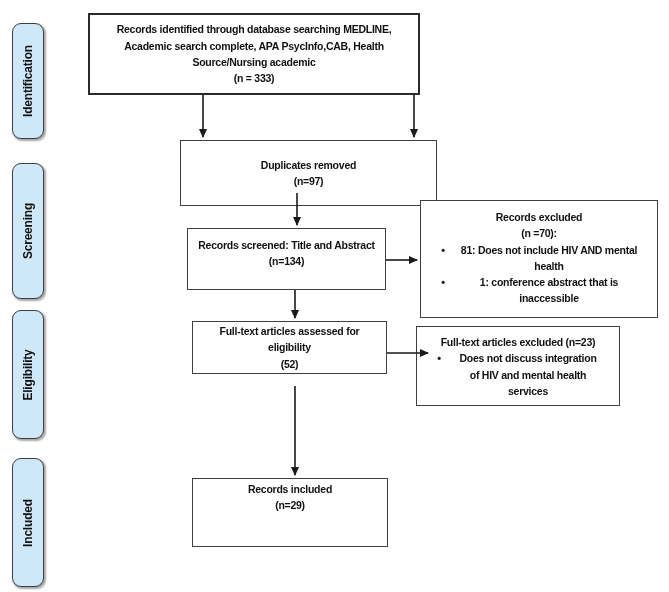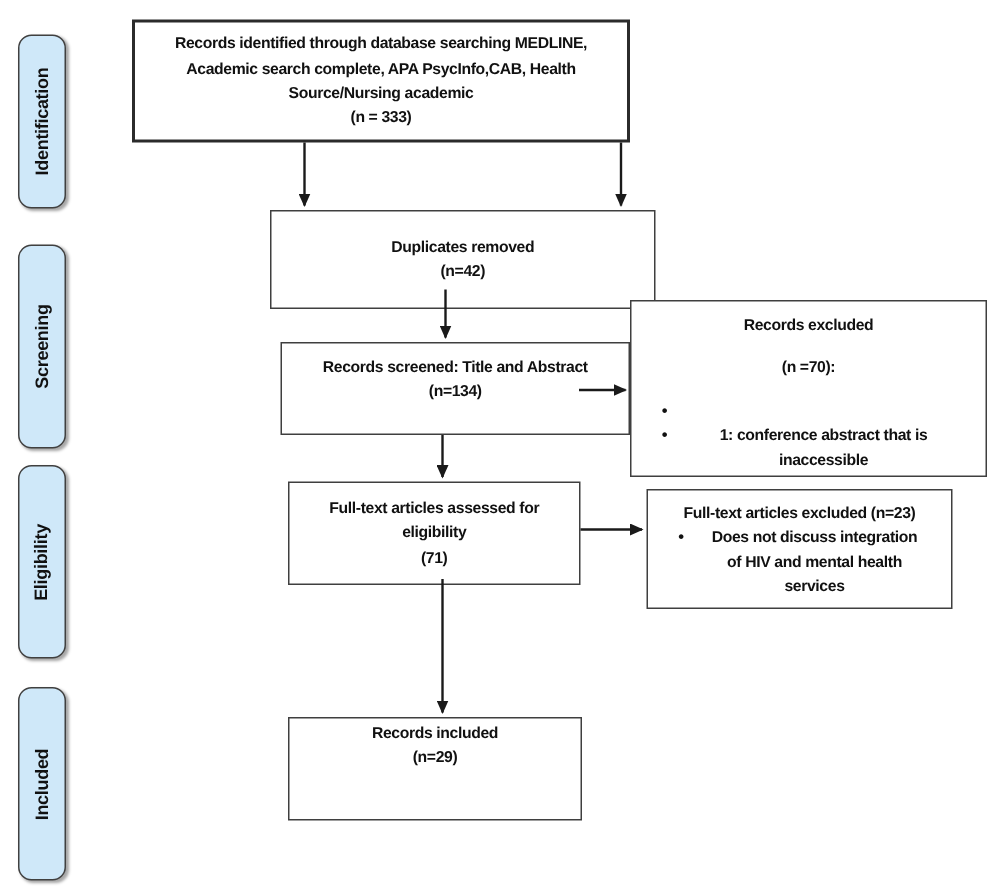--- a/index.html
+++ b/index.html
@@ -101,48 +101,49 @@
     <span>Included</span>
   </div>
 
   <div class="box box-thick" style="left:88px;top:13px;width:332px;height:82px;">
     <div>Records identified through database searching MEDLINE, Academic search complete, APA PsycInfo,CAB, Health Source/Nursing academic</div>
     <div>(n = 333)</div>
   </div>
 
   <div class="box" style="left:180px;top:140px;width:257px;height:66px;">
     <div>Duplicates removed</div>
-    <div>(n=42)</div>
+    <div>(n=97)</div>
   </div>
 
-  <div class="box" style="left:187px;top:228px;width:233px;height:62px;justify-content:flex-start;padding-top:8px;">
+  <div class="box" style="left:187px;top:228px;width:199px;height:62px;justify-content:flex-start;padding-top:8px;">
     <div>Records screened: Title and Abstract</div>
     <div>(n=134)</div>
   </div>
 
-  <div class="box" style="left:420px;top:200px;width:238px;height:118px;justify-content:space-between;padding-top:8px;">
+  <div class="box" style="left:420px;top:200px;width:238px;height:118px;justify-content:flex-start;padding-top:8px;">
     <div>Records excluded</div>
     <div>(n =70):</div>
     <div class="bullets">
       <div class="bullet-item">
         <span class="bullet-dot">•</span>
+        <div class="bullet-text">81: Does not include HIV AND mental health</div>
       </div>
       <div class="bullet-item">
         <span class="bullet-dot">•</span>
         <div class="bullet-text">1: conference abstract that is inaccessible</div>
       </div>
     </div>
   </div>
 
-  <div class="box" style="left:192px;top:321px;width:195px;height:69px;">
+  <div class="box" style="left:192px;top:321px;width:195px;height:53px;">
     <div>Full-text articles assessed for eligibility</div>
-    <div>(71)</div>
+    <div>(52)</div>
   </div>
 
-  <div class="box" style="left:431px;top:326px;width:204px;height:80px;justify-content:flex-start;padding-top:7px;">
+  <div class="box" style="left:416px;top:326px;width:204px;height:80px;justify-content:flex-start;padding-top:7px;">
     <div>Full-text articles excluded (n=23)</div>
     <div class="bullets">
       <div class="bullet-item">
         <span class="bullet-dot">•</span>
         <div class="bullet-text">Does not discuss integration of HIV and mental health services</div>
       </div>
     </div>
   </div>
 
   <div class="box" style="left:192px;top:478px;width:196px;height:69px;justify-content:flex-start;">

